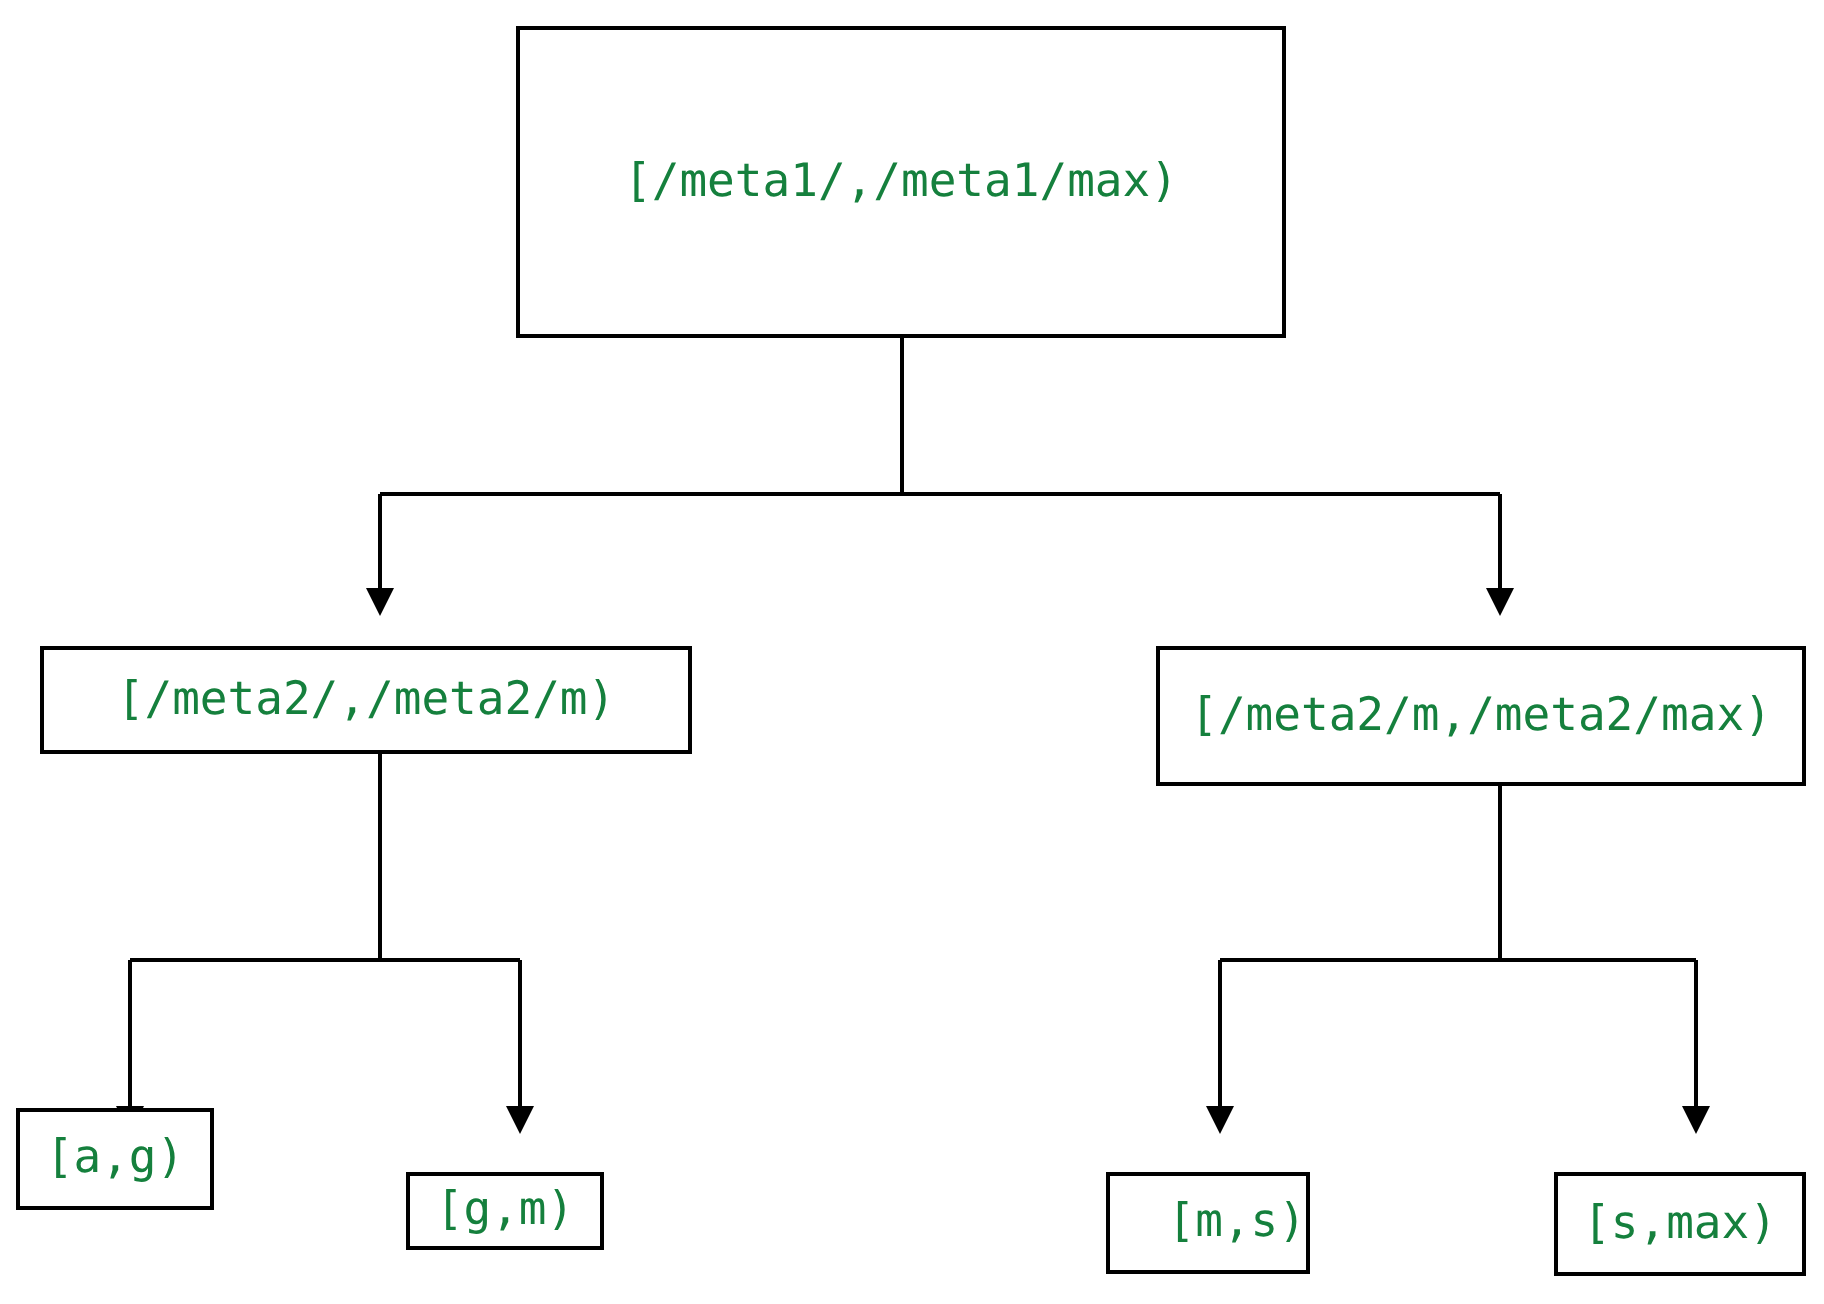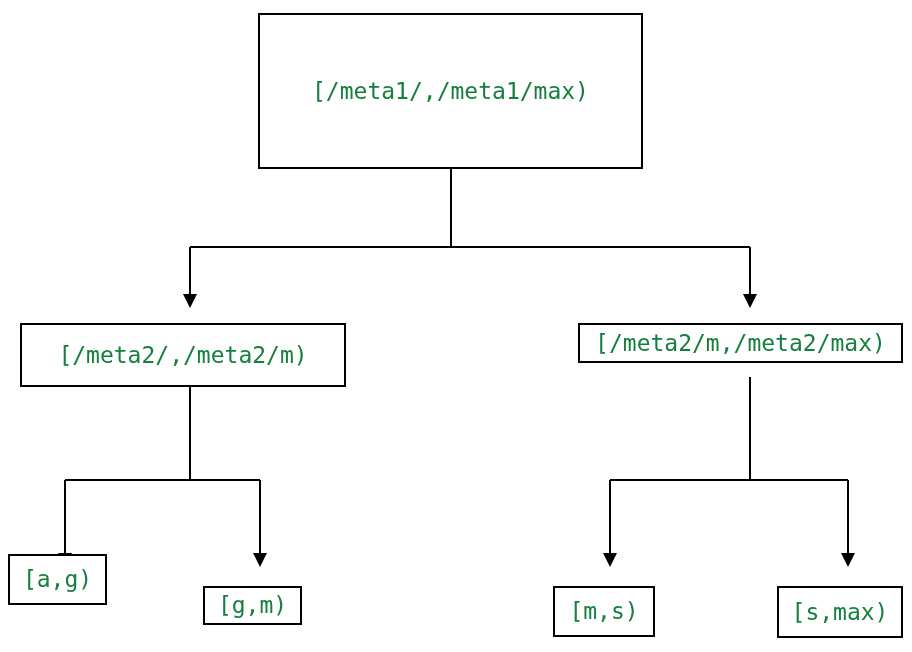--- a/index.html
+++ b/index.html
@@ -29,25 +29,25 @@
     background: #ffffff;
     display: flex;
     align-items: center;
     justify-content: center;
     font-size: 23px;
     line-height: 1;
     color: #15803d;
     white-space: nowrap;
   }
   #n-root  { left: 258px; top: 13px;  width: 385px; height: 156px; }
-  #n-left  { left: 20px;  top: 323px; width: 326px; height: 64px; }
-  #n-right { left: 578px; top: 323px; width: 325px; height: 40px; }
+  #n-left  { left: 20px;  top: 323px; width: 326px; height: 54px; }
+  #n-right { left: 578px; top: 323px; width: 325px; height: 70px; }
   #n-ag    { left: 8px;   top: 554px; width: 99px;  height: 51px; }
   #n-gm    { left: 203px; top: 586px; width: 99px;  height: 39px; }
-  #n-ms    { left: 553px; top: 586px; width: 102px; height: 51px; }
+  #n-ms    { left: 553px; top: 586px; width: 102px; height: 51px; justify-content: flex-end; }
   #n-smax  { left: 777px; top: 586px; width: 126px; height: 52px; text-align: right; }
 </style>
 </head>
 <body>
 
 <div class="canvas">
 
   <svg class="edges-svg" viewBox="0 0 912 652" xmlns="http://www.w3.org/2000/svg">
     <g stroke="#000000" stroke-width="2" fill="none">
       <path d="M451 169 L451 247 M190 247 L750 247 M190 247 L190 295 M750 247 L750 295"></path>

